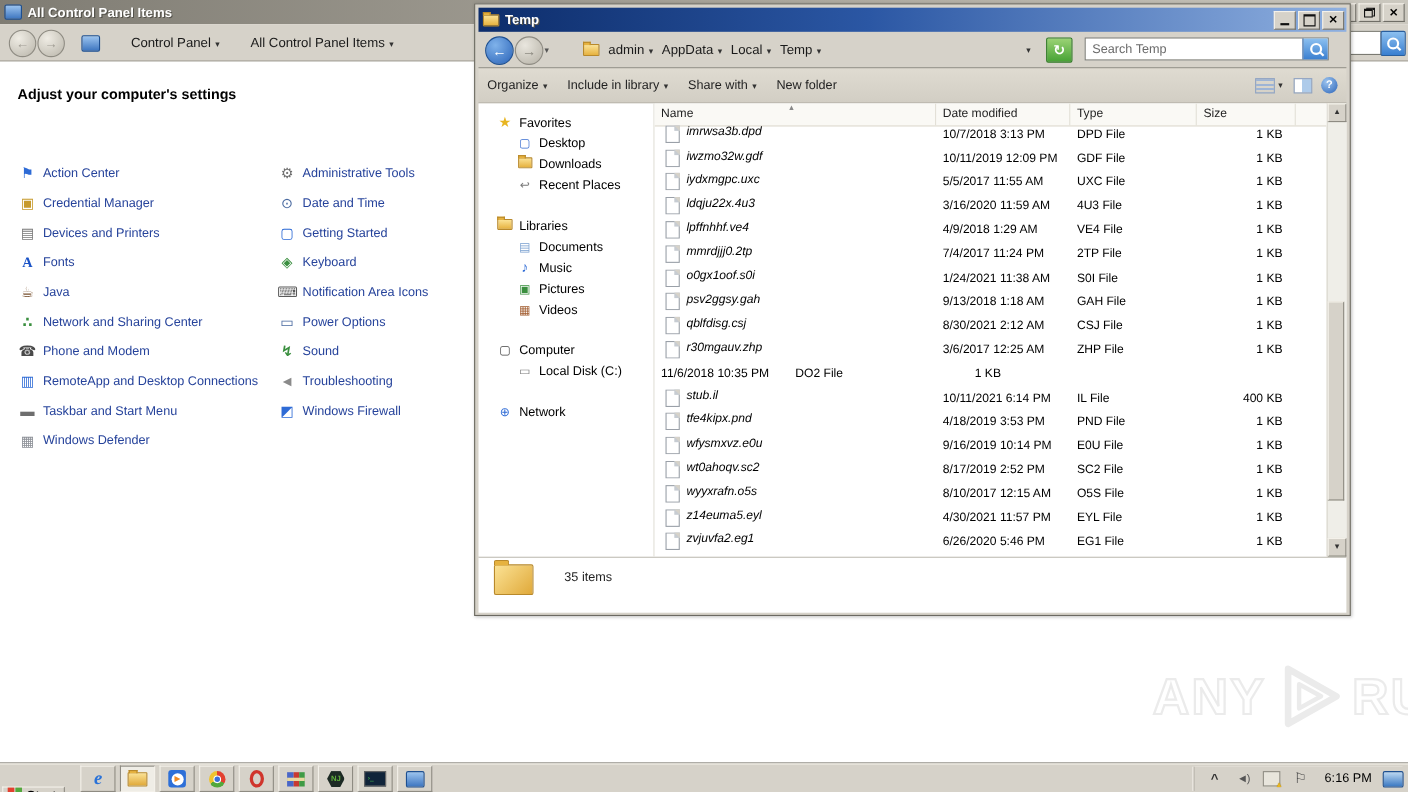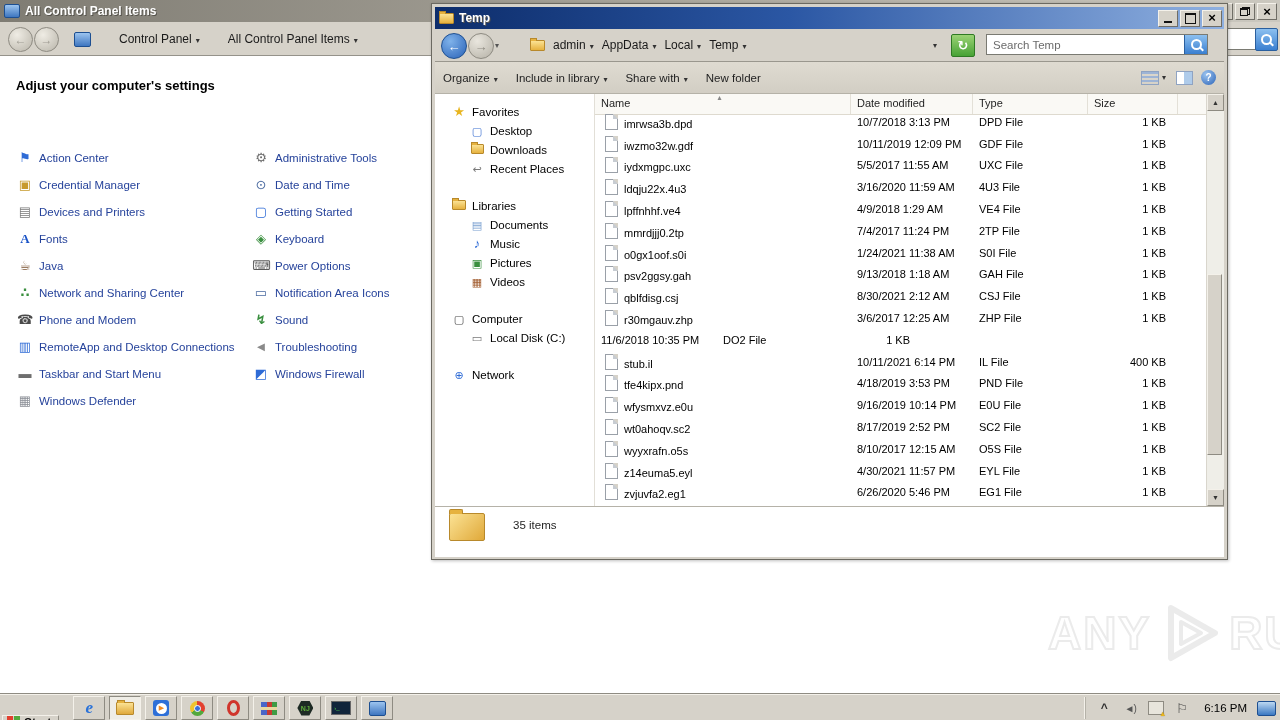--- a/index.html
+++ b/index.html
@@ -123,21 +123,21 @@
   .h-name{width:256px;}
   .h-date{width:122px;}
   .h-type{width:115px;}
   .h-size{width:90px;}
   .h-fill{flex:1;border-right:none;}
   .sort-asc{position:absolute;left:48%;top:-1px;font-size:8px;color:#888;}
   .sort-asc::before{content:"▴";}
   .rows{margin-top:-4px;}
   .frow{display:flex;height:21.8px;align-items:center;cursor:default;}
   .cell{box-sizing:border-box;padding-left:6px;white-space:nowrap;overflow:hidden;}
-  .c-name{width:256px;display:flex;align-items:flex-end;padding-left:10px;}
+  .c-name{width:256px;display:flex;align-items:flex-start;padding-left:10px;font-style:italic;}
   .c-name .page{margin-right:6px;flex:none;}
   .c-date{width:122px;}
   .c-type{width:115px;}
   .c-size{width:90px;text-align:right;padding-right:12px;}
   .scroll{width:17px;background:#efeee8;border-left:1px solid #d9d6cd;display:flex;flex-direction:column;}
   .sc-btn{height:17px;background:#d6d2c9;border:1px solid;border-color:#f4f1ea #8e8b82 #8e8b82 #f4f1ea;
           display:flex;align-items:center;justify-content:center;font-size:7px;color:#333;box-sizing:border-box;}
   .sc-track{flex:1;position:relative;}
   .sc-thumb{position:absolute;left:0;width:15px;top:43%;height:48%;background:#d6d2c9;border:1px solid;border-color:#f4f1ea #8e8b82 #8e8b82 #f4f1ea;box-sizing:border-box;}
   .w-status{height:51px;background:#fff;border-top:1px solid #b5b2a8;display:flex;align-items:flex-start;padding:6px 0 0 14px;box-sizing:border-box;}
@@ -291,26 +291,26 @@
               <span class="cpl">Getting Started</span>
             </div>
 
             <div class="cp-item">
               <span class="cpi"></span>
               <span class="cpl">Keyboard</span>
             </div>
 
             <div class="cp-item">
               <span class="cpi"></span>
+              <span class="cpl">Notification Area Icons</span>
+            </div>
+
+            <div class="cp-item">
+              <span class="cpi"></span>
               <span class="cpl">Power Options</span>
-            </div>
-
-            <div class="cp-item">
-              <span class="cpi"></span>
-              <span class="cpl">Notification Area Icons</span>
             </div>
 
             <div class="cp-item">
               <span class="cpi"></span>
               <span class="cpl">Sound</span>
             </div>
 
             <div class="cp-item">
               <span class="cpi"></span>
               <span class="cpl">Troubleshooting</span>

